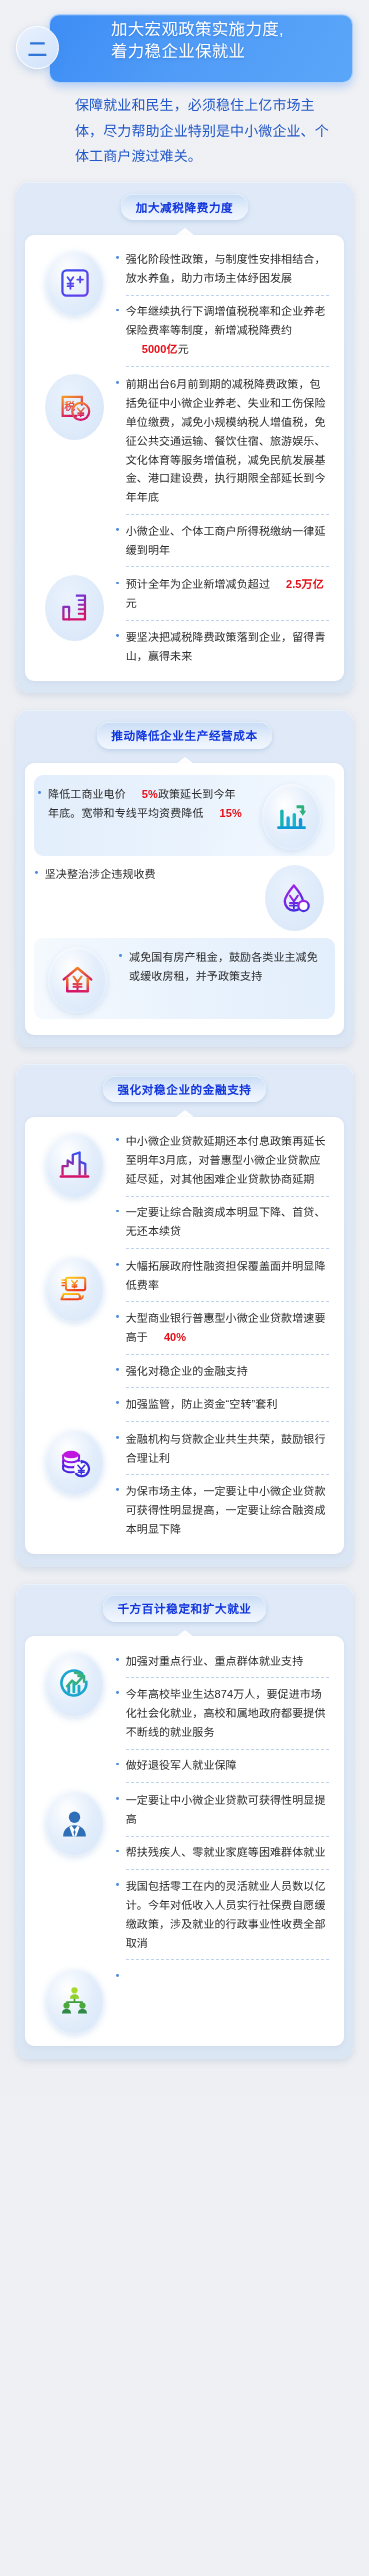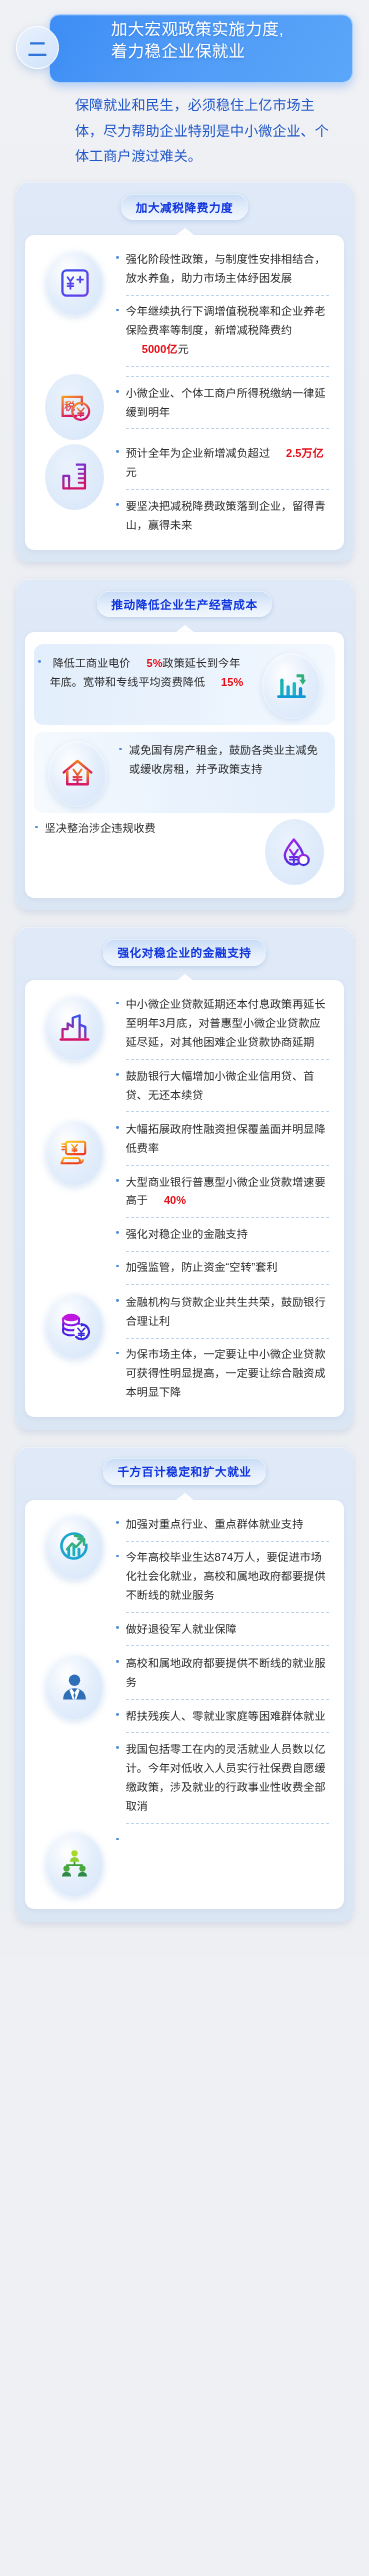--- a/index.html
+++ b/index.html
@@ -120,21 +120,21 @@
     overflow: hidden;
   }
 
   
   .row {
     display: flex;
     align-items: flex-start;
     position: relative;
   }
   .row.icon-left  { flex-direction: row; }
-  .row.icon-right { flex-direction: row-reverse; text-align: center; }
+  .row.icon-right { flex-direction: row-reverse; }
 
   .icon-col {
     flex: 0 0 81px;
     display: flex;
     align-items: center;
     justify-content: center;
     padding-top: 3.4px;
     min-height: 34px;
   }
 
@@ -267,20 +267,24 @@
               </linearGradient>
                 </defs>
               <path d="M10 10 H44 V24 M10 10 V44 H34" fill="none" stroke="url(#g2)" stroke-width="4" stroke-linecap="round"></path>
               <text x="13" y="34" font-size="19" font-weight="bold" fill="url(#g2)" font-family="'Liberation Sans',sans-serif">税</text>
               <circle cx="42" cy="36" r="15" fill="none" stroke="url(#g2)" stroke-width="4"></circle>
               <path d="M36 30 L42 37 M48 30 L42 37 M42 37 V45 M37 39 H47 M37 42.5 H47" fill="none" stroke="url(#g2)" stroke-width="2.8" stroke-linecap="round"></path>
             </svg>
           </div>
         </div>
         <div class="text-col">
+          <div class="bullet">
+            <span class="dot"></span>
+            <span class="txt">前期出台6月前到期的减税降费政策，包括免征中小微企业养老、失业和工伤保险单位缴费，减免小规模纳税人增值税，免征公共交通运输、餐饮住宿、旅游娱乐、文化体育等服务增值税，减免民航发展基金、港口建设费，执行期限全部延长到今年年底</span>
+          </div>
           <div class="divider"></div>
           <div class="bullet">
             <span class="dot"></span>
             <span class="txt">小微企业、个体工商户所得税缴纳一律延缓到明年</span>
           </div>
           <div class="divider"></div>
         </div>
       </div>
 
       <div class="row icon-left">
@@ -335,44 +339,20 @@
           </div>
         </div>
         <div class="text-col">
           <div class="bullet">
             <span class="dot"></span>
             <span class="txt">降低工商业电价<span class="hl">5%</span>政策延长到今年年底。宽带和专线平均资费降低<span class="hl">15%</span></span>
           </div>
         </div>
       </div>
 
-      <div class="row icon-left tinted2">
-        <div class="icon-col">
-          <div class="icon-shell plain">
-            <svg width="33" height="33" viewBox="0 0 58 58">
-              <defs>
-                  <linearGradient id="g4" x1="0.5" y1="0" x2="0.3" y2="1">
-                <stop offset="0%" stop-color="#f48120"></stop>
-                    <stop offset="100%" stop-color="#d4136a"></stop>
-              </linearGradient>
-                </defs>
-              <path d="M5 27 L29 7 L53 27" fill="none" stroke="url(#g4)" stroke-width="4.4" stroke-linecap="round" stroke-linejoin="round"></path>
-              <path d="M11 26 V48 H47 V26" fill="none" stroke="url(#g4)" stroke-width="4.4" stroke-linecap="round" stroke-linejoin="round"></path>
-              <path d="M22 22 L29 32 M36 22 L29 32 M29 32 V46 M22 35 H36 M22 40 H36" fill="none" stroke="url(#g4)" stroke-width="3.6" stroke-linecap="round"></path>
-            </svg>
-          </div>
-        </div>
-        <div class="text-col">
-          <div class="bullet">
-            <span class="dot"></span>
-            <span class="txt">减免国有房产租金，鼓励各类业主减免或缓收房租，并予政策支持</span>
-          </div>
-        </div>
-      </div>
-
       <div class="row icon-right">
         <div class="icon-col">
           <div class="icon-shell flat">
             <svg width="32" height="33" viewBox="0 0 56 58">
               <defs>
                   <linearGradient id="g5" x1="0.3" y1="0" x2="0.8" y2="1">
                 <stop offset="0%" stop-color="#a425e8"></stop>
                     <stop offset="100%" stop-color="#3b2fe0"></stop>
               </linearGradient>
                 </defs>
@@ -384,20 +364,44 @@
           </div>
         </div>
         <div class="text-col">
           <div class="bullet single-row">
             <span class="dot"></span>
             <span class="txt">坚决整治涉企违规收费</span>
           </div>
         </div>
       </div>
 
+      <div class="row icon-left tinted2">
+        <div class="icon-col">
+          <div class="icon-shell plain">
+            <svg width="33" height="33" viewBox="0 0 58 58">
+              <defs>
+                  <linearGradient id="g4" x1="0.5" y1="0" x2="0.3" y2="1">
+                <stop offset="0%" stop-color="#f48120"></stop>
+                    <stop offset="100%" stop-color="#d4136a"></stop>
+              </linearGradient>
+                </defs>
+              <path d="M5 27 L29 7 L53 27" fill="none" stroke="url(#g4)" stroke-width="4.4" stroke-linecap="round" stroke-linejoin="round"></path>
+              <path d="M11 26 V48 H47 V26" fill="none" stroke="url(#g4)" stroke-width="4.4" stroke-linecap="round" stroke-linejoin="round"></path>
+              <path d="M22 22 L29 32 M36 22 L29 32 M29 32 V46 M22 35 H36 M22 40 H36" fill="none" stroke="url(#g4)" stroke-width="3.6" stroke-linecap="round"></path>
+            </svg>
+          </div>
+        </div>
+        <div class="text-col">
+          <div class="bullet">
+            <span class="dot"></span>
+            <span class="txt">减免国有房产租金，鼓励各类业主减免或缓收房租，并予政策支持</span>
+          </div>
+        </div>
+      </div>
+
     </div>
   </div>
 
   <div class="section">
     <div class="section-title">强化对稳企业的金融支持</div>
     <div class="arrow-notch"></div>
     <div class="card">
 
       <div class="row icon-left">
         <div class="icon-col">
@@ -416,21 +420,21 @@
           </div>
         </div>
         <div class="text-col">
           <div class="bullet">
             <span class="dot"></span>
             <span class="txt">中小微企业贷款延期还本付息政策再延长至明年3月底，对普惠型小微企业贷款应延尽延，对其他困难企业贷款协商延期</span>
           </div>
           <div class="divider"></div>
           <div class="bullet">
             <span class="dot"></span>
-            <span class="txt">鼓励银行大幅增加小微企业信用贷、首贷、无还本续贷</span>
+            <span class="txt">一定要让综合融资成本明显下降、首贷、无还本续贷</span>
           </div>
           <div class="divider"></div>
         </div>
       </div>
 
       <div class="row icon-left">
         <div class="icon-col">
           <div class="icon-shell plain">
             <svg width="34" height="32" viewBox="0 0 60 56">
               <defs>
@@ -554,21 +558,21 @@
               <circle cx="29" cy="18" r="10" fill="#2e6fb7"></circle>
               <path d="M9 52 C9 39 18 32 29 32 C40 32 49 39 49 52 Z" fill="#2e6fb7"></path>
               <path d="M24 33 L29 40 L34 33 L38 35 L32 52 H26 L20 35 Z" fill="#ffffff"></path>
               <path d="M29 40 L27 44 L29 52 L31 44 Z" fill="#2e6fb7"></path>
             </svg>
           </div>
         </div>
         <div class="text-col">
           <div class="bullet">
             <span class="dot"></span>
-            <span class="txt">高校和属地政府都要提供不断线的就业服务</span>
+            <span class="txt">一定要让中小微企业贷款可获得性明显提高</span>
           </div>
           <div class="divider"></div>
           <div class="bullet">
             <span class="dot"></span>
             <span class="txt">帮扶残疾人、零就业家庭等困难群体就业</span>
           </div>
           <div class="divider"></div>
           <div class="bullet">
             <span class="dot"></span>
             <span class="txt">我国包括零工在内的灵活就业人员数以亿计。今年对低收入人员实行社保费自愿缓缴政策，涉及就业的行政事业性收费全部取消</span>

